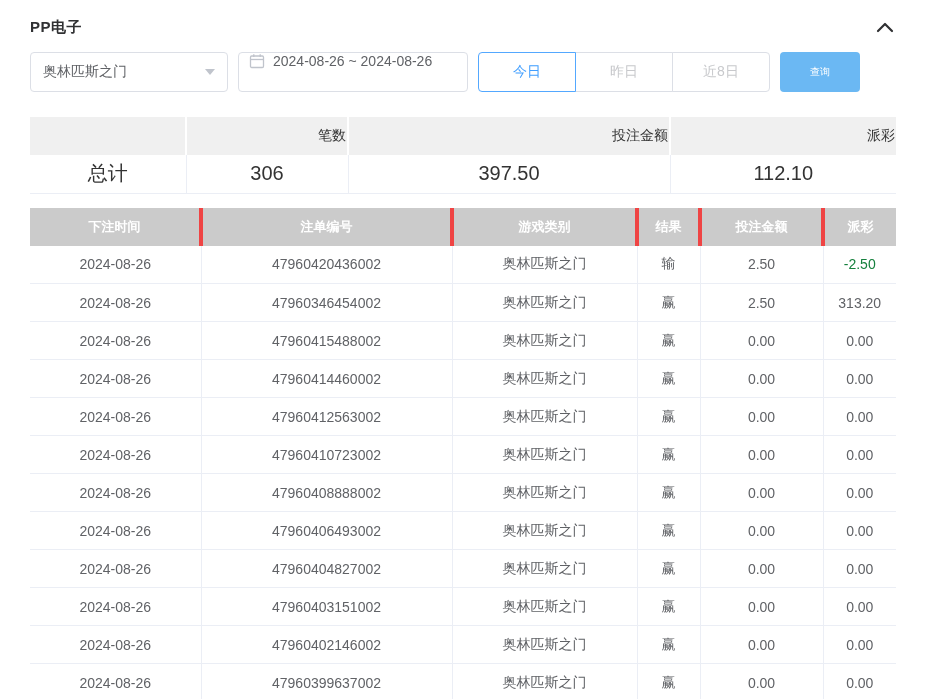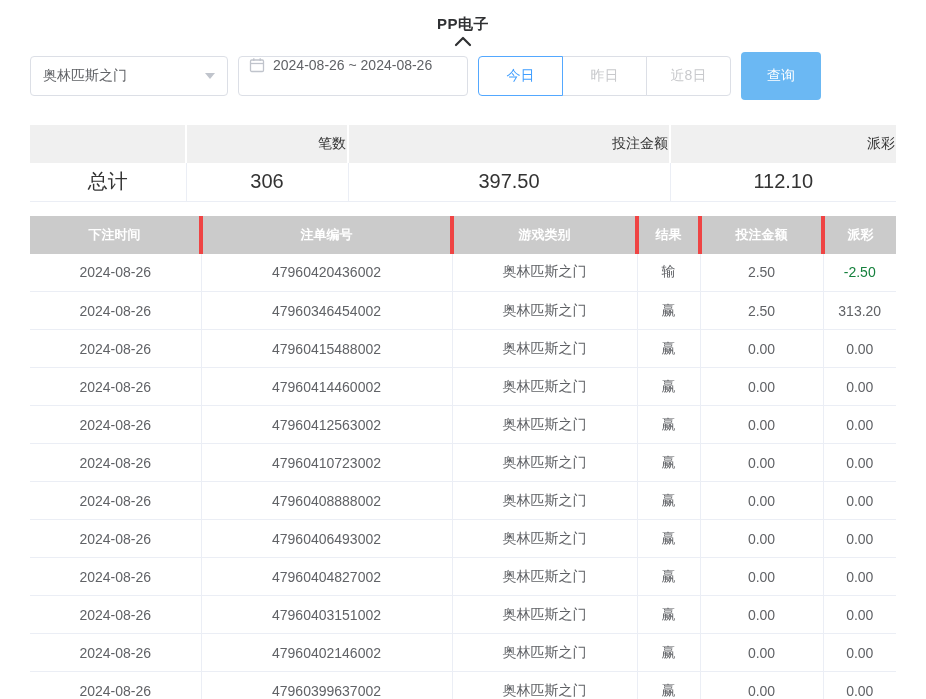--- a/index.html
+++ b/index.html
@@ -6,21 +6,21 @@
   html, body { margin: 0; padding: 0; }
   body {
     width: 926px; height: 699px; overflow: hidden;
     background: #ffffff;
     font-family: "Liberation Sans", sans-serif;
     color: #606266;
   }
   .panel { padding: 15px 30px 0 30px; }
 
   
-  .panel-header { display: flex; justify-content: space-between; align-items: center; height: 24px; flex-direction: column; }
+  .panel-header { display: flex; justify-content: space-between; align-items: center; height: 24px; }
   .panel-title { font-size: 15px; font-weight: 700; color: #303133; letter-spacing: .5px; }
   .collapse-btn { background: none; border: none; padding: 2px; cursor: pointer; line-height: 0; }
 
   
   .controls { margin-top: 13px; display: flex; align-items: center; }
   .select {
     width: 198px; height: 40px; border: 1px solid #dcdfe6; border-radius: 4px;
     display: flex; align-items: center; justify-content: space-between;
     padding: 0 12px; cursor: pointer; background: #fff;
   }
@@ -32,31 +32,31 @@
   .datepicker {
     margin-left: 10px; width: 230px; height: 40px; border: 1px solid #dcdfe6;
     border-radius: 4px; display: flex; padding: 0 10px;
     background: #fff; cursor: pointer;
   }
   .datepicker .icon { line-height: 0; margin-right: 8px; }
   .date-text { font-size: 14px; color: #606266; white-space: nowrap; }
 
   .btn-group { margin-left: 10px; display: flex; }
   .qbtn {
-    width: 85px; height: 40px; background: #fff; border: 1px solid #dcdfe6;
+    width: 98px; height: 40px; background: #fff; border: 1px solid #dcdfe6;
     font-size: 14px; color: #c8c9cc; margin-left: -1px; cursor: pointer;
     font-family: inherit; padding: 0;
   }
   .qbtn:first-child { margin-left: 0; border-radius: 4px 0 0 4px; }
   .qbtn:last-child { border-radius: 0 4px 4px 0; }
   .qbtn.active { border-color: #53a8ff; color: #409eff; position: relative; z-index: 1; }
 
   .search-btn {
-    margin-left: 10px; width: 80px; height: 48px; background: #6bb8f3;
-    border: none; border-radius: 4px; color: #fff; font-size: 14px;
+    margin-left: 10px; width: 80px; height: 40px; background: #6bb8f3;
+    border: none; border-radius: 4px; color: #fff; font-size: 10px;
     cursor: pointer; font-family: inherit;
   }
 
   
   table { border-collapse: collapse; table-layout: fixed; width: 866px; }
 
   .summary { margin-top: 25px; }
   .summary th {
     background: #f0f0f0; height: 38px; font-size: 14px; font-weight: 400;
     color: #333333; text-align: right; border-right: 2px solid #fff;

